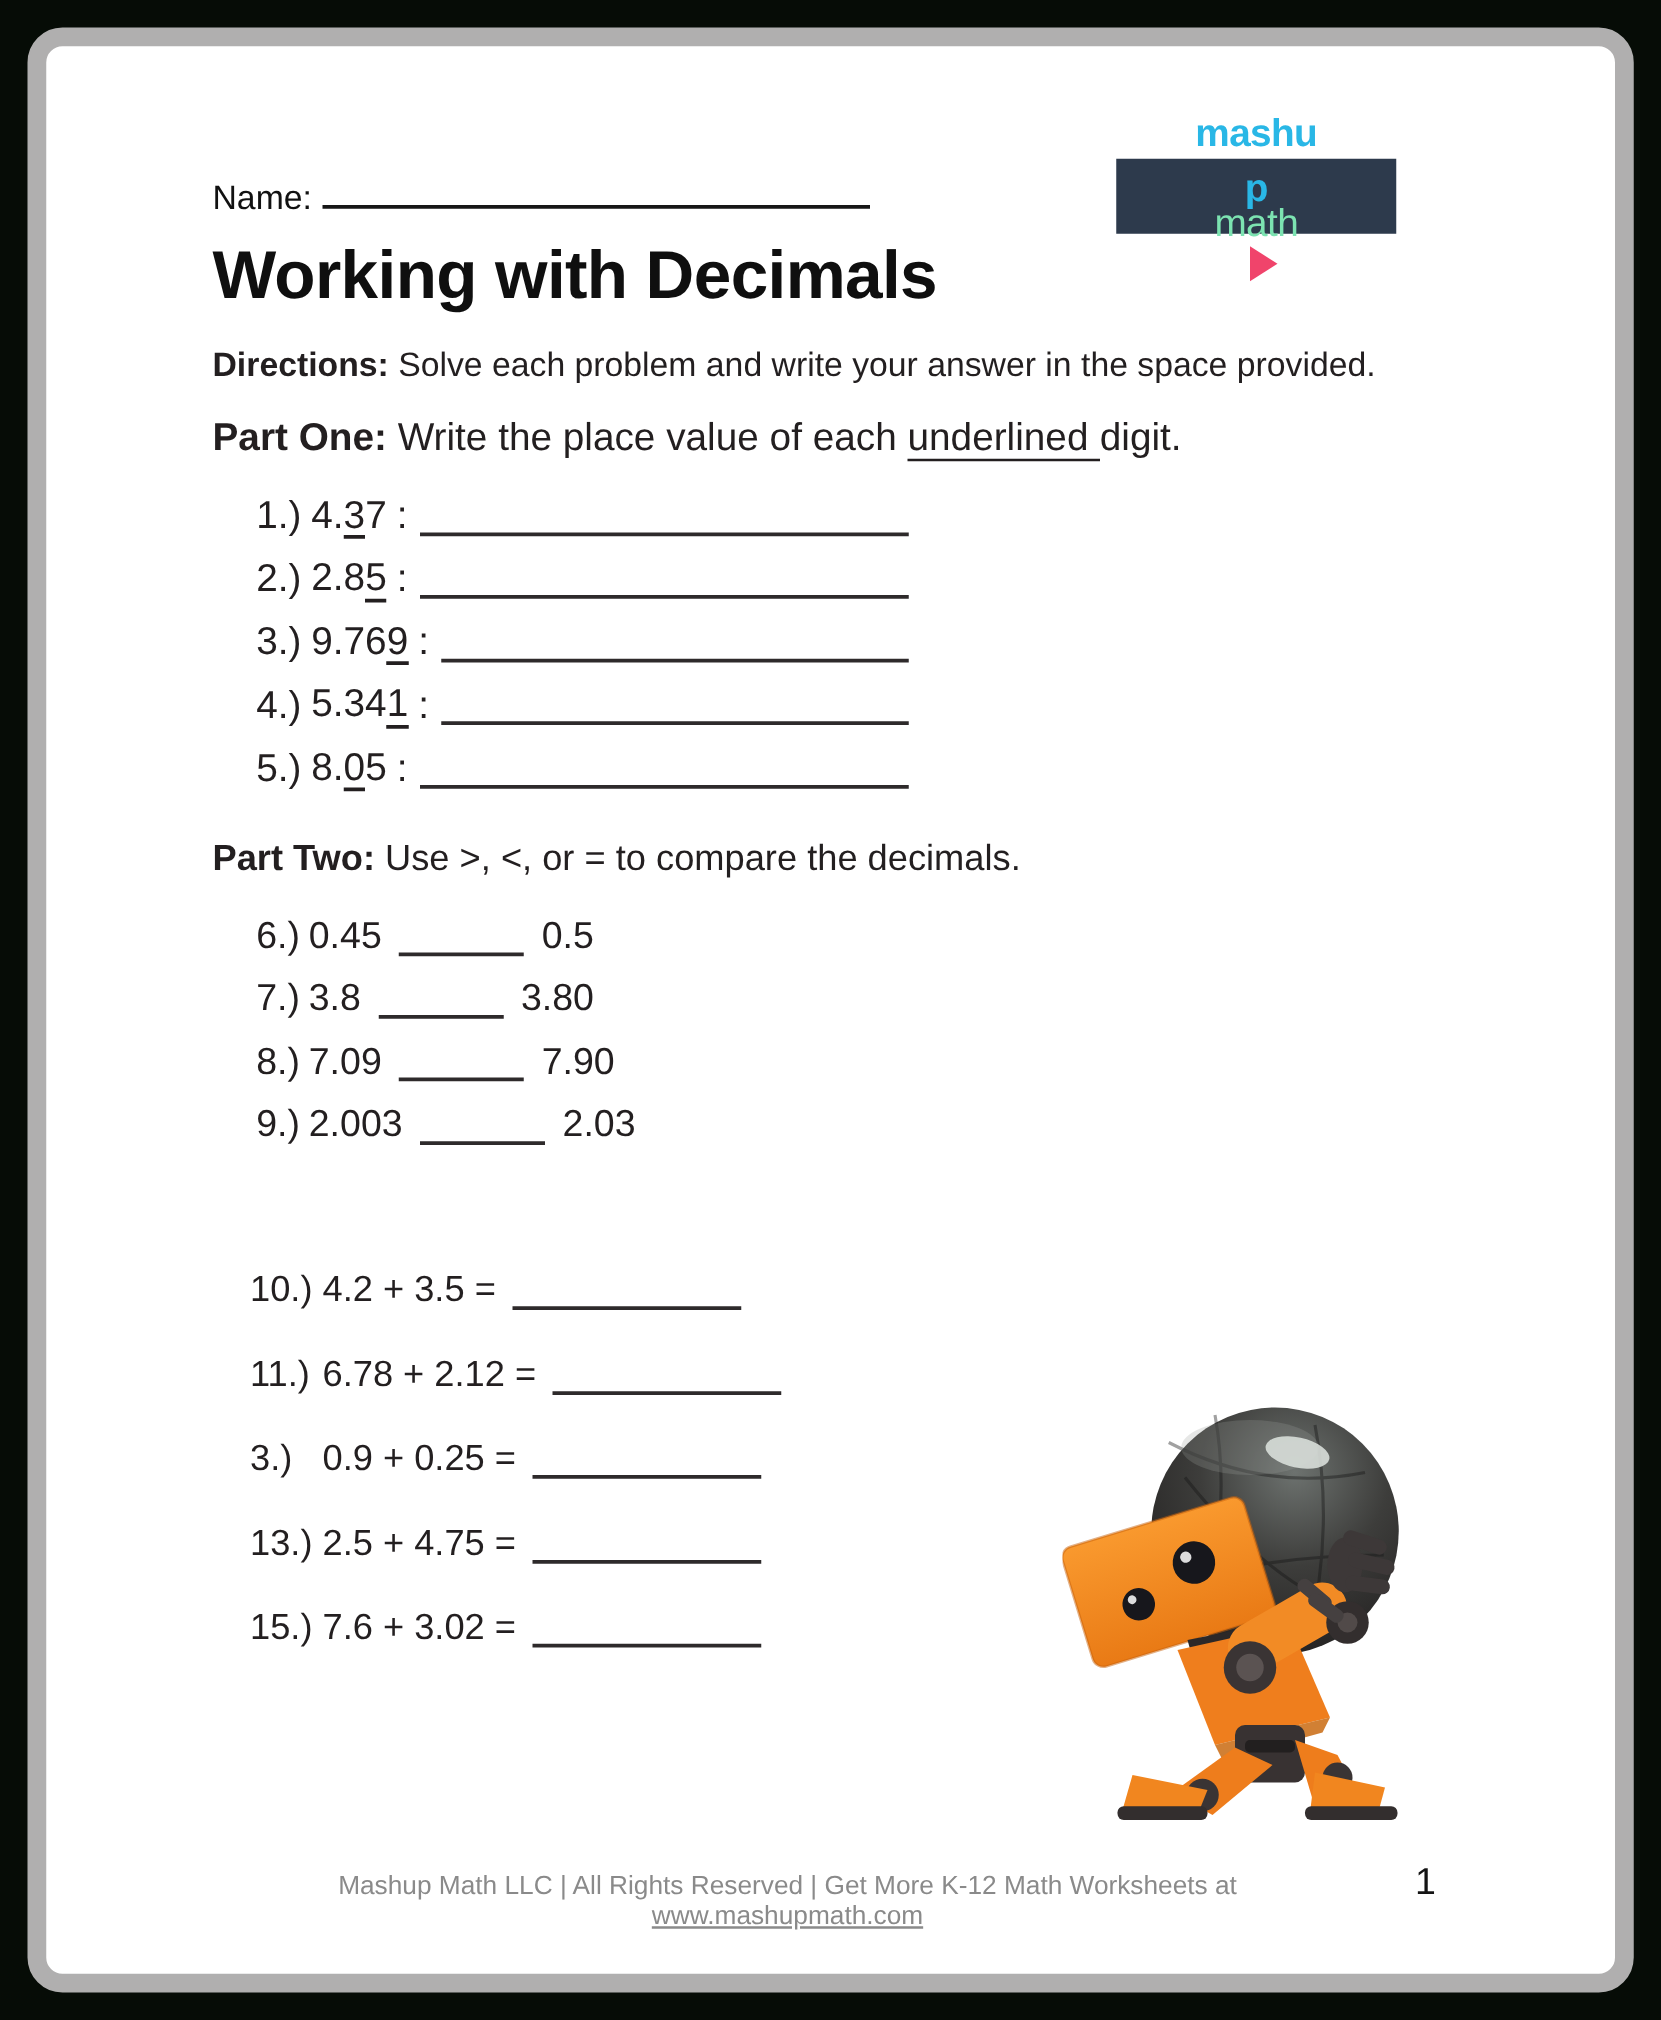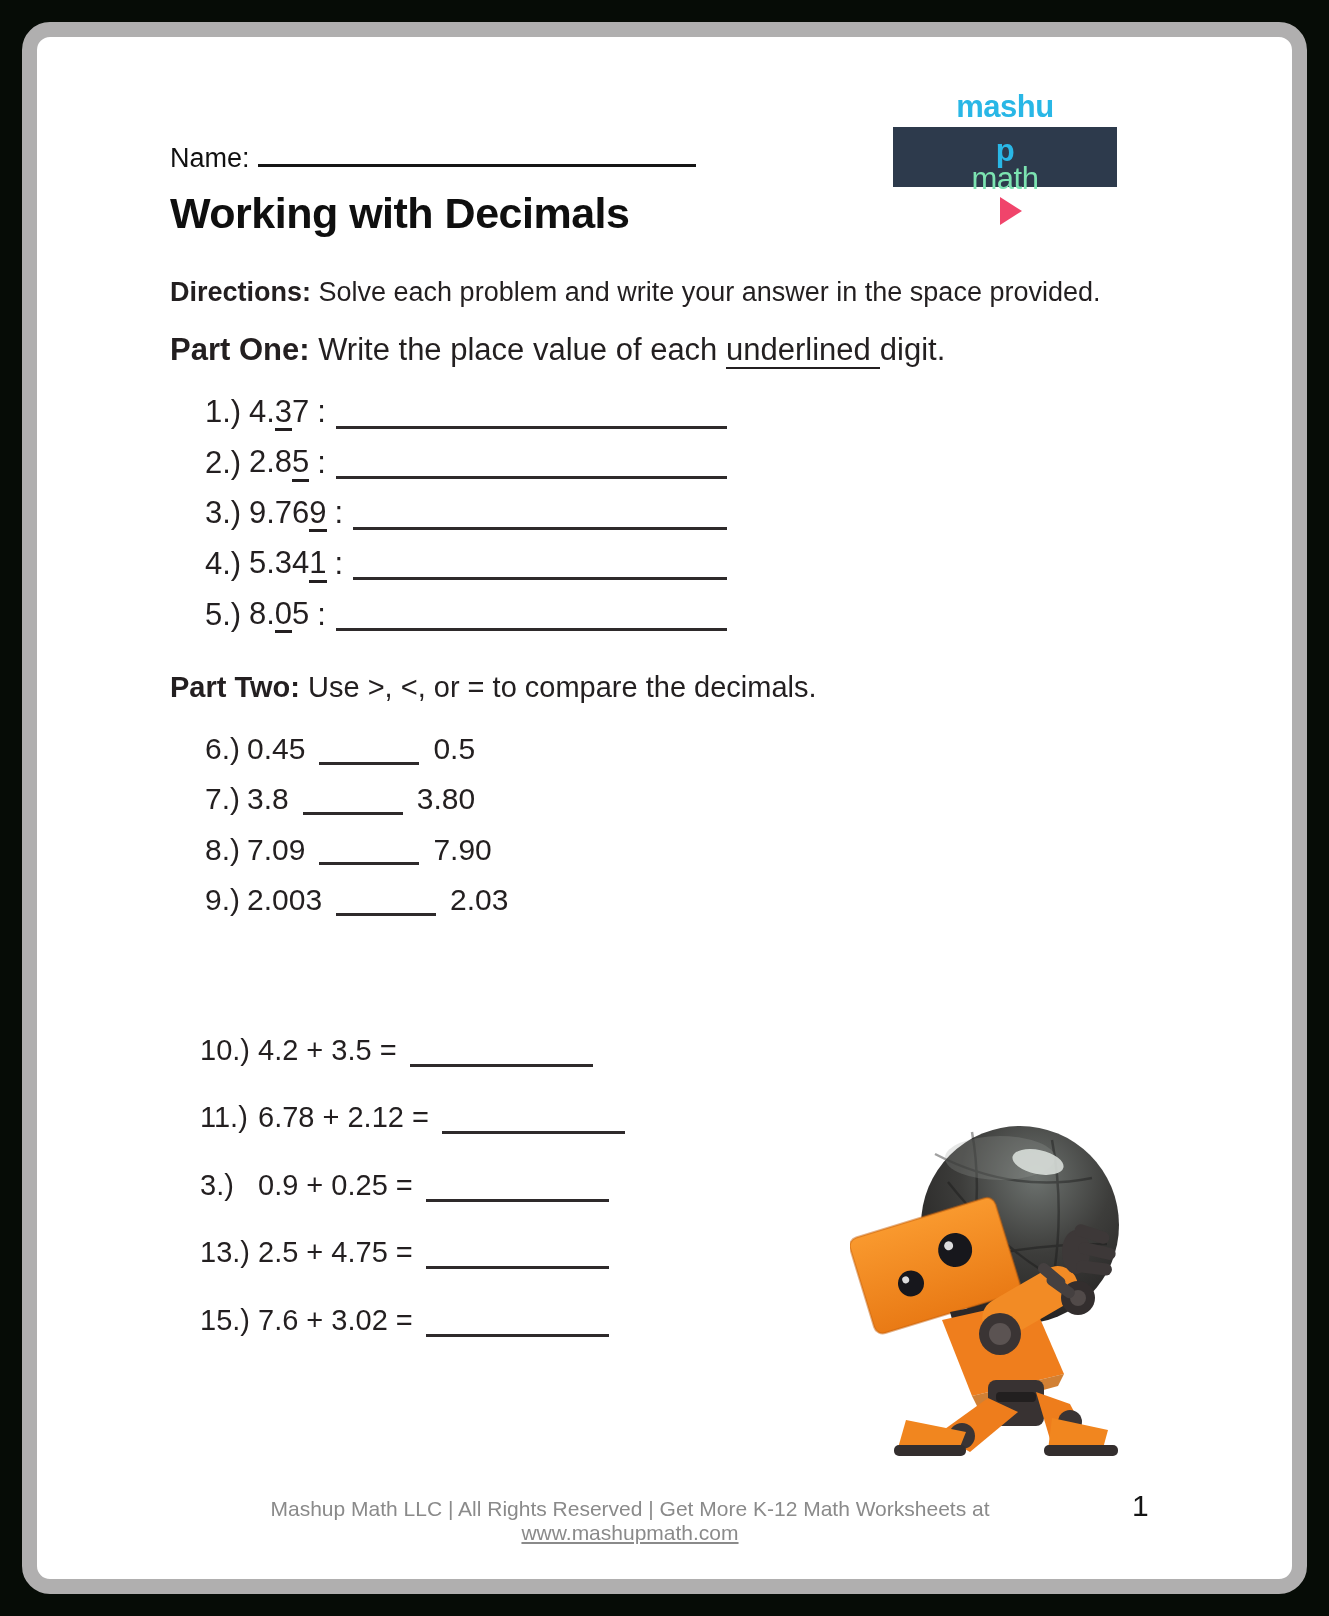--- a/index.html
+++ b/index.html
@@ -27,21 +27,21 @@
     font-weight:bold;font-size:31px;letter-spacing:-0.5px;overflow:visible;flex-direction:column;
   }
   .logo .mashu{color:#29b7e6;}
   .logo .p-drop{color:#29b7e6;display:inline-block;transform:translateY(8px);}
   .logo .math{color:#7ce3b1;font-weight:normal;text-align:center;}
   .play-tri{
     display:inline-block;width:0;height:0;margin-left:2px;position:relative;right:-5px;
     border-top:14px solid transparent;border-bottom:14px solid transparent;
     border-left:22px solid #f0446b;
   }
-  .title{left:133px;top:152px;font-size:43px;font-weight:bold;letter-spacing:-0.5px;color:#0f0f0f;}
+  .title{left:133px;top:152px;font-size:54px;font-weight:bold;letter-spacing:-0.5px;color:#0f0f0f;}
 
   
   .directions{left:133px;top:240px;font-size:27px;}
   .p1-head{left:133px;top:295px;font-size:31px;}
   .p2-head{left:133px;top:634px;font-size:29px;text-align:right;}
   .p3-head{left:133px;top:917px;font-size:30px;}
   .bold{font-weight:bold;}
   .u-word{border-bottom:2.5px solid #231f20;padding-right:9px;}
 
   
@@ -54,21 +54,21 @@
   .blank{display:inline-block;height:0.95em;border-bottom:3px solid #2e2a2b;}
 
   
   .p2-rows{left:168px;top:687px;font-size:30px;}
   .p2-row{display:flex;align-items:center;height:50.3px;}
   .p2-row .num{flex:0 0 42px;}
   .p2-row .blank-cmp{width:100px;margin:0 14px 0 14px;}
 
   
   .p3-rows{left:163px;top:962px;font-size:29px;}
-  .p3-row{display:flex;align-items:flex-end;height:67.5px;}
+  .p3-row{display:flex;align-items:center;height:67.5px;}
   .p3-row .num{flex:0 0 58px;}
   .p3-row .blank-add{width:183px;margin-left:13px;}
 
   
   .footer{left:133px;top:1460px;width:920px;text-align:center;font-size:21px;color:#8a8a8a;}
   .footer a{color:#8a8a8a;text-decoration:underline;cursor:pointer;}
   .page-num{left:1095px;top:1452px;font-size:30px;color:#141414;}
 
   .robot{left:813px;top:1085px;width:272px;height:335px;}
 </style>

